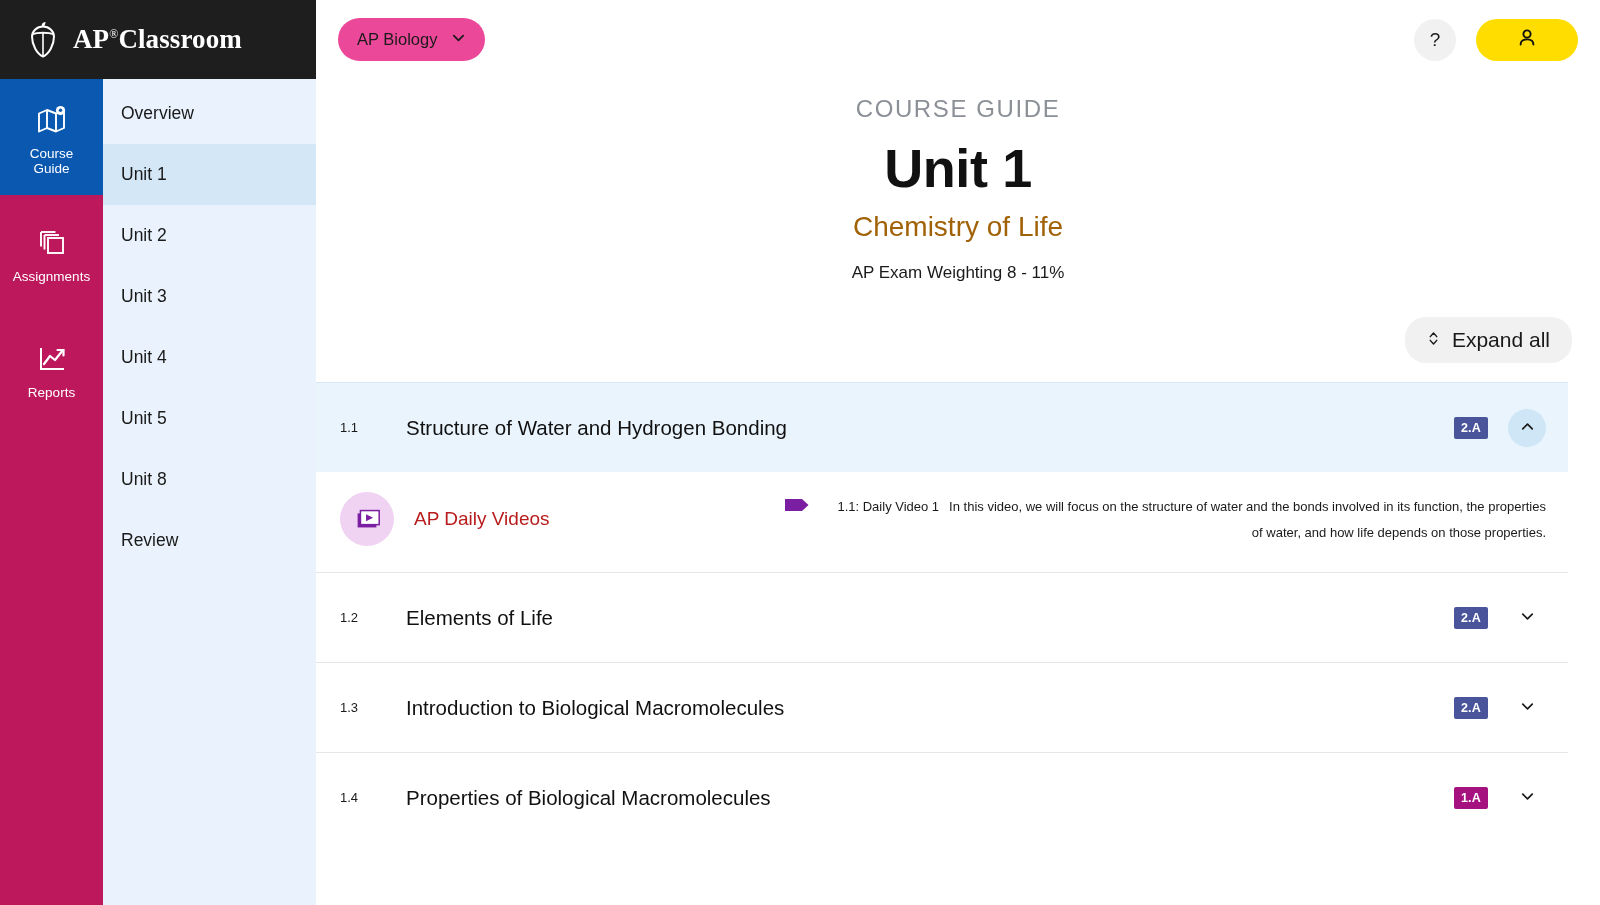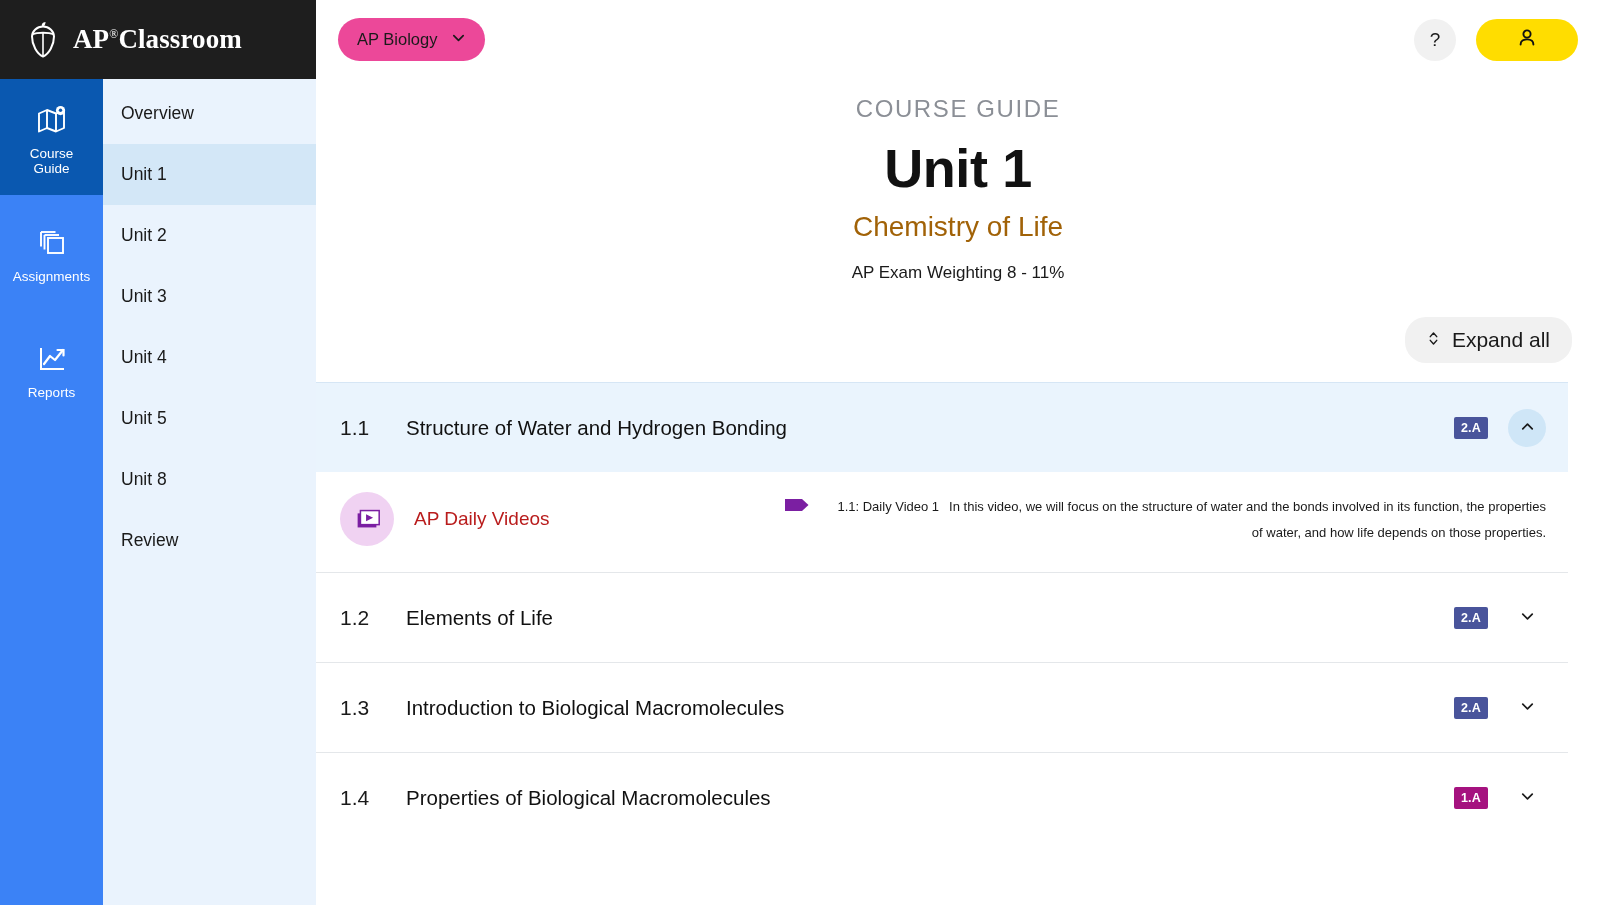--- a/index.html
+++ b/index.html
@@ -24,21 +24,21 @@
   .brand-acorn { width: 34px; height: 38px; flex: 0 0 34px; display:block; }
   .brand-text {
     color: #ffffff; font-family: "Liberation Serif", serif;
     font-size: 27px; font-weight: bold; letter-spacing: 0.1px; white-space: nowrap;
   }
   .brand-text .reg { font-size: 12px; vertical-align: 10px; font-weight: normal; }
 
   .below-brand { display: flex; height: 826px; }
 
   .rail {
-    width: 103px; flex: 0 0 103px; background: #3b82f6; height: 826px;
+    width: 103px; flex: 0 0 103px; background: #be185d; height: 826px;
   }
   .rail-item {
     height: 116px; display: flex; flex-direction: column; align-items: center;
     justify-content: center; gap: 9px; color: #ffffff; cursor: pointer;
     text-align: center; padding-top: 4px;
   }
   .rail-item.active { background: #0a58b0; }
   .rail-icon { width: 34px; height: 34px; display: block; }
   .rail-label { font-size: 13.5px; line-height: 15px; font-weight: 400; }
 
@@ -103,21 +103,21 @@
 
   .topic {
     border-top: 1px solid #e4e7ea;
   }
   .topic.expanded { background: #eaf4fd; border-top-color: #d6e6f5; }
   .topic-header {
     display: flex; align-items: center; height: 89px; cursor: pointer;
     padding-left: 24px; padding-right: 22px;
   }
   .topic-num {
-    width: 66px; flex: 0 0 66px; font-size: 21px; color: #1a1a1a;
+    width: 66px; flex: 0 0 66px; font-size: 13px; color: #1a1a1a;
   }
   .topic-name { flex: 1 1 auto; font-size: 20.5px; color: #111111; }
 
   .skill-badge {
     display: inline-block; min-width: 34px; text-align: center;
     font-size: 12.5px; font-weight: bold; color: #ffffff;
     padding: 4px 7px 4px 7px; border-radius: 2px; margin-right: 20px;
     letter-spacing: 0.2px;
   }
   .badge-blue { background: #49549b; }

